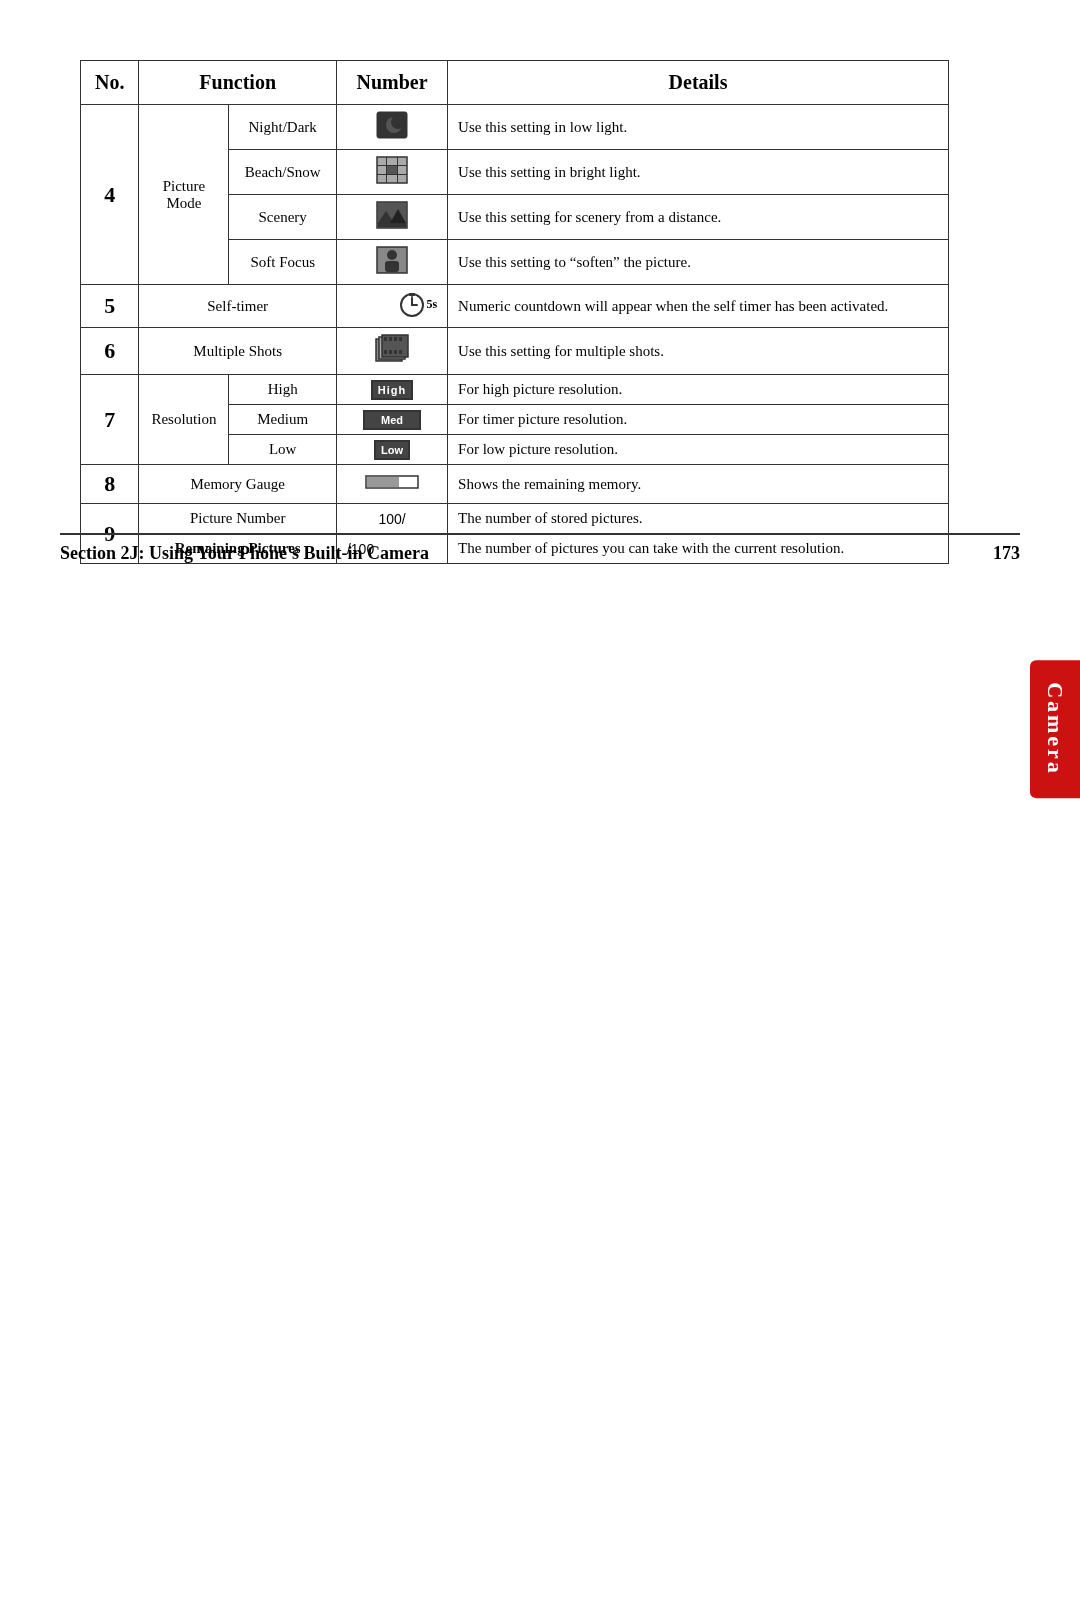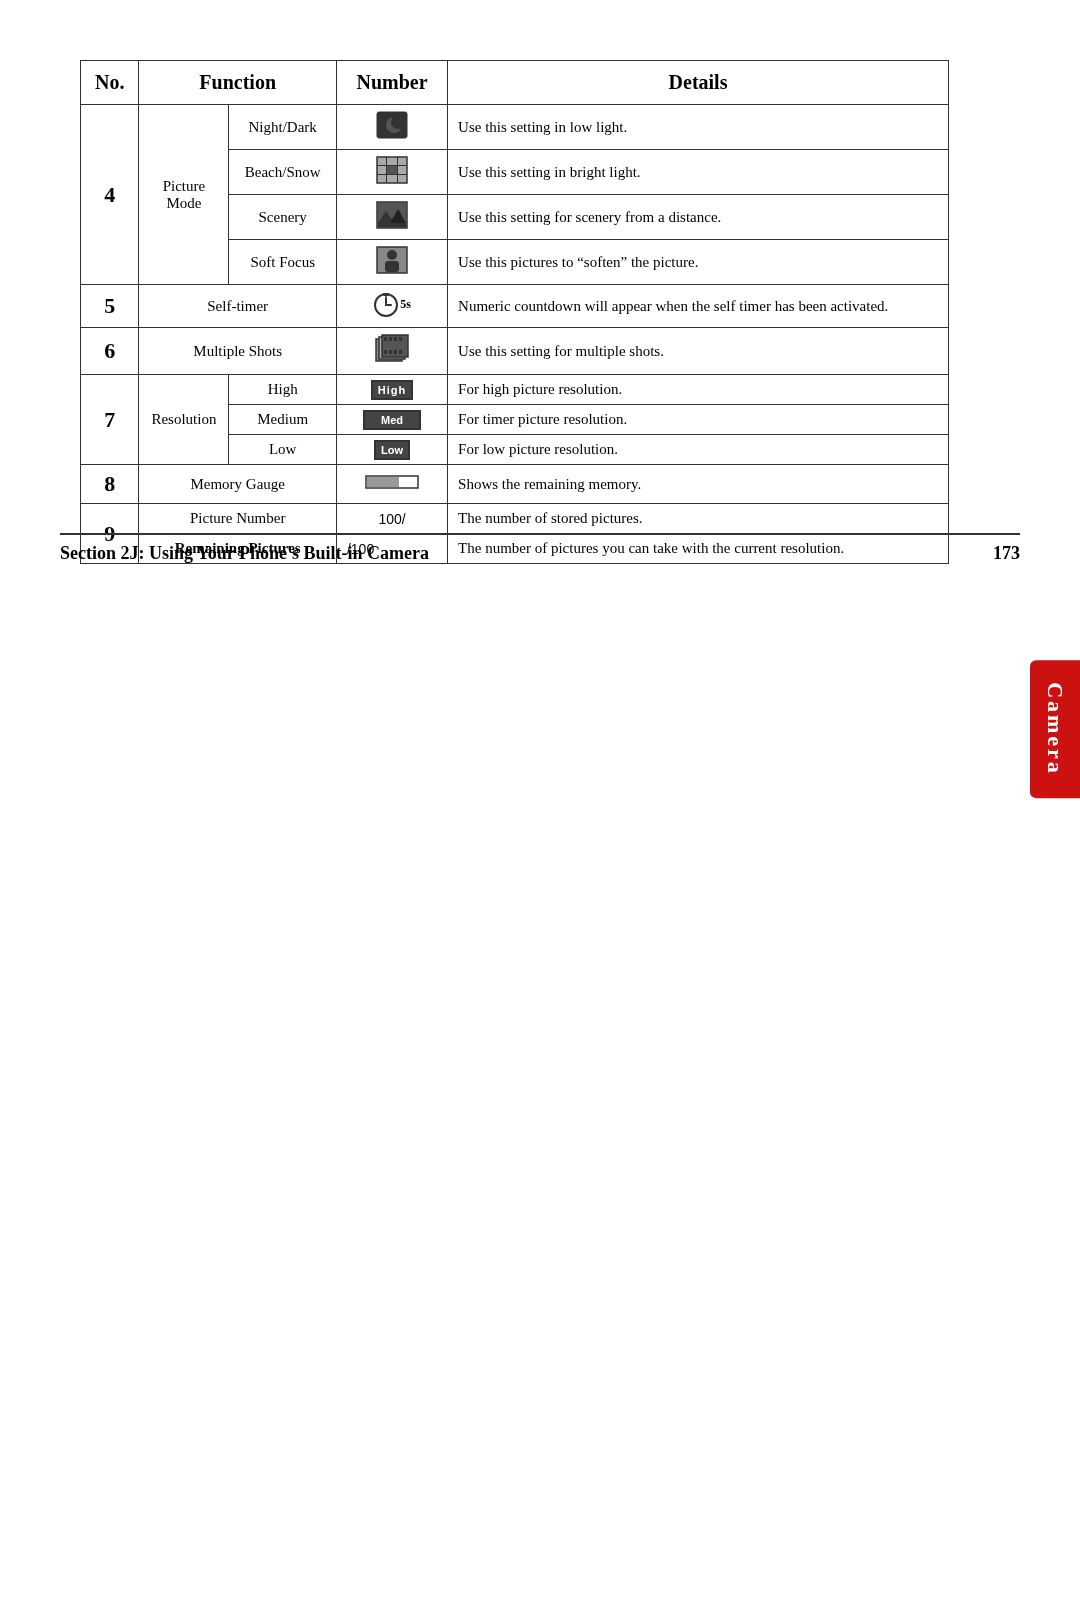--- a/index.html
+++ b/index.html
@@ -226,27 +226,27 @@
       <tr>
         <td class="func-sub">Soft Focus</td>
         <td style="text-align:center;">
           
           <svg width="32" height="28" viewBox="0 0 32 28">
             <rect x="1" y="1" width="30" height="26" fill="#888" stroke="#333" stroke-width="1.5"></rect>
             <circle cx="16" cy="9" r="5" fill="#333"></circle>
             <rect x="9" y="15" width="14" height="11" rx="3" fill="#333"></rect>
           </svg>
         </td>
-        <td class="details-cell">Use this pictures to “soften” the picture.</td>
+        <td class="details-cell">Use this setting to “soften” the picture.</td>
       </tr>
 
       <tr>
         <td class="row-num">5</td>
         <td colspan="2" class="func-label">Self-timer</td>
-        <td style="text-align:center;">
+        <td style="text-align:right;">
           
           <span style="display:inline-flex; align-items:center; font-size:13px; font-weight:bold;">
             <svg width="26" height="26" viewBox="0 0 26 26" style="margin-right:1px;">
               <circle cx="13" cy="14" r="11" fill="#fff" stroke="#333" stroke-width="2"></circle>
               <circle cx="13" cy="14" r="9" fill="#fff"></circle>
 
               <line x1="13" y1="14" x2="13" y2="7" stroke="#333" stroke-width="2" stroke-linecap="round"></line>
               <line x1="13" y1="14" x2="18" y2="14" stroke="#333" stroke-width="2" stroke-linecap="round"></line>
 
               <rect x="10" y="2" width="6" height="3" rx="1" fill="#333"></rect>

